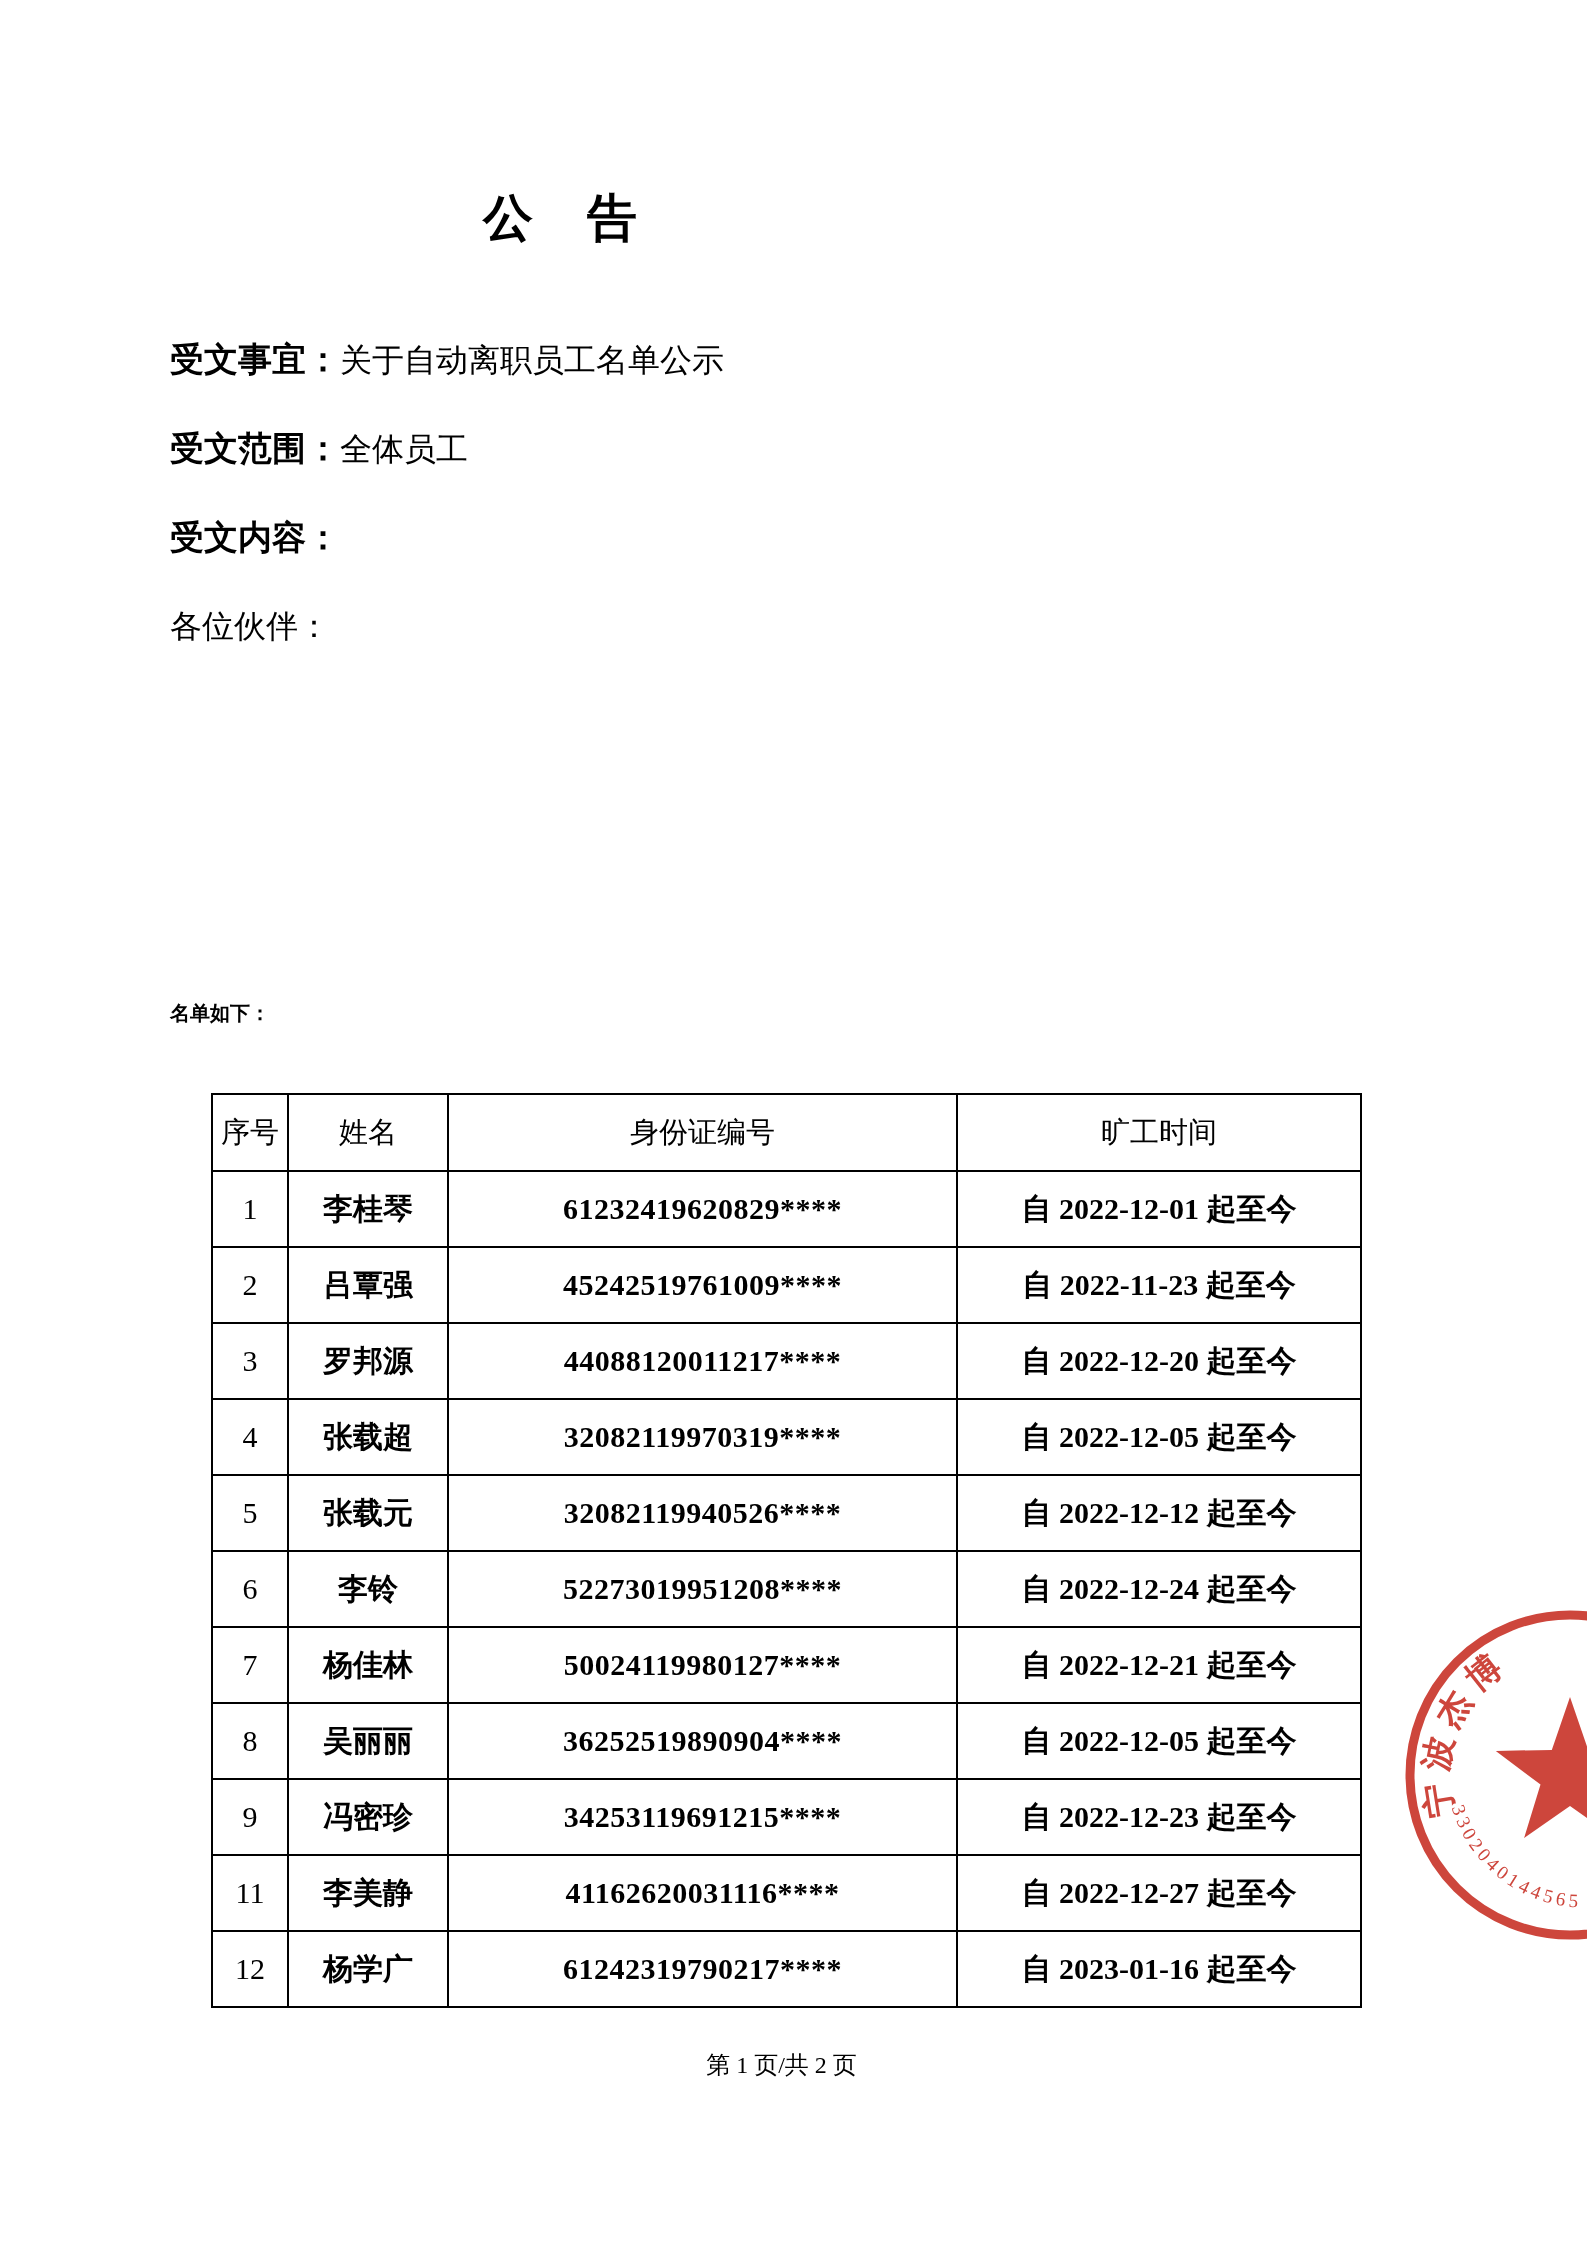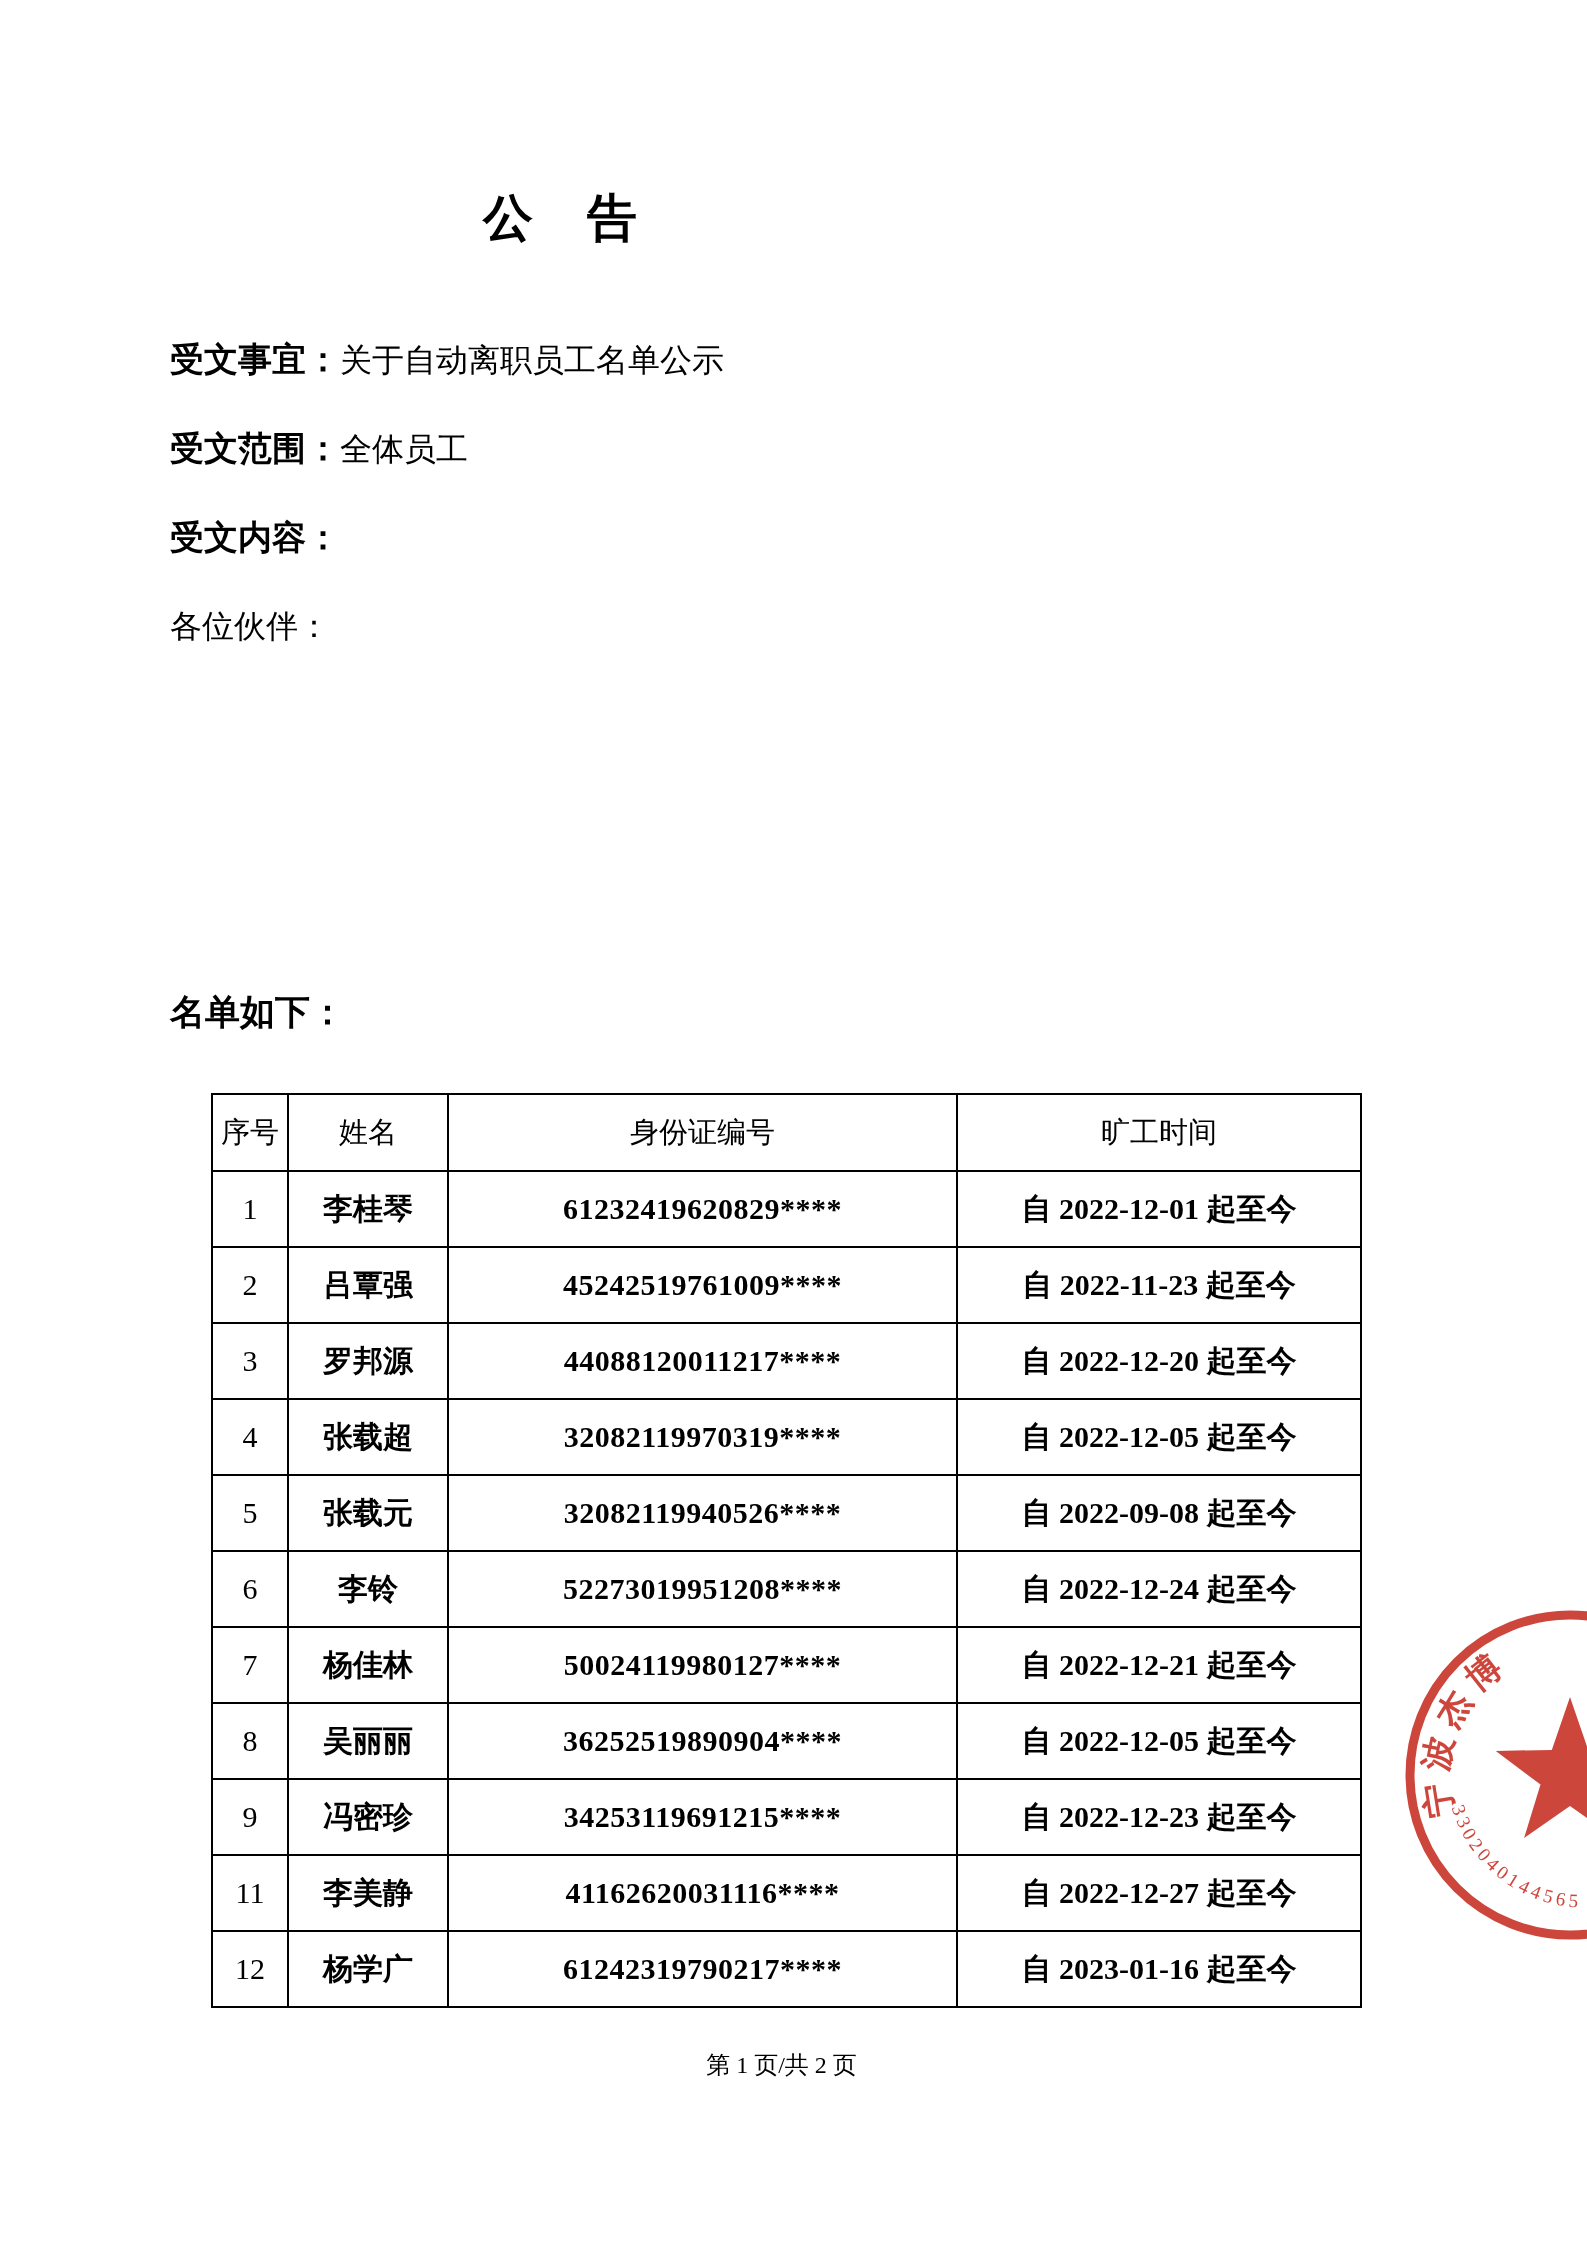--- a/index.html
+++ b/index.html
@@ -37,21 +37,21 @@
     line-height: 83px;
     text-align: justify;
     text-justify: inter-character;
     text-indent: 62px;
     word-break: break-all;
   }
   .list-label {
     position: absolute;
     top: 986px;
     left: 170px;
-    font-size: 35px;
+    font-size: 20px;
     font-weight: bold;
     line-height: 54px;
   }
   table.roster {
     position: absolute;
     top: 1045px;
     left: 211px;
     width: 1149px;
     border-collapse: collapse;
     table-layout: fixed;
@@ -152,21 +152,21 @@
     <tr>
       <td class="c-no">4</td>
       <td class="c-name">张载超</td>
       <td class="c-id">32082119970319****</td>
       <td class="c-period">自 2022-12-05 起至今</td>
     </tr>
     <tr>
       <td class="c-no">5</td>
       <td class="c-name">张载元</td>
       <td class="c-id">32082119940526****</td>
-      <td class="c-period">自 2022-09-08 起至今</td>
+      <td class="c-period">自 2022-12-12 起至今</td>
     </tr>
     <tr>
       <td class="c-no">6</td>
       <td class="c-name">李铃</td>
       <td class="c-id">52273019951208****</td>
       <td class="c-period">自 2022-12-24 起至今</td>
     </tr>
     <tr>
       <td class="c-no">7</td>
       <td class="c-name">杨佳林</td>

